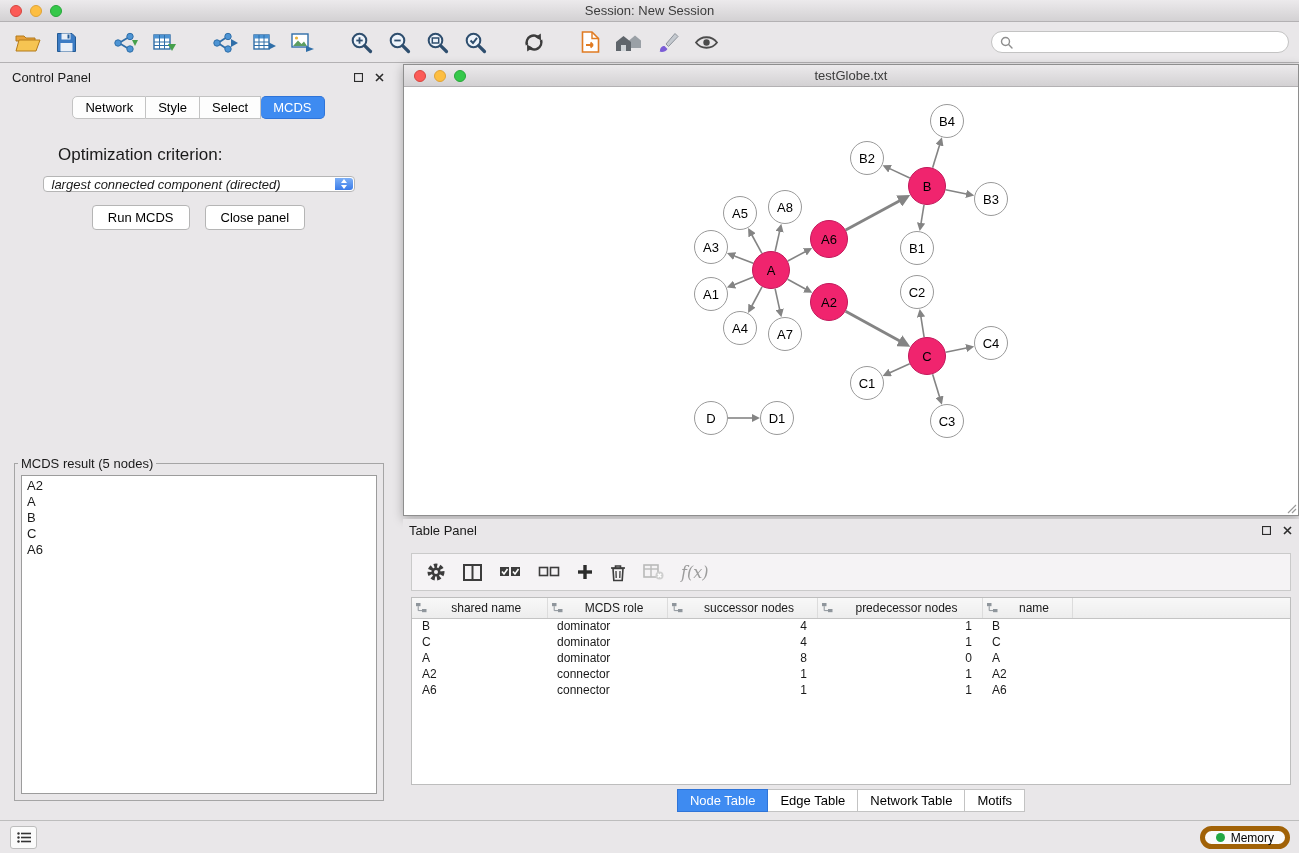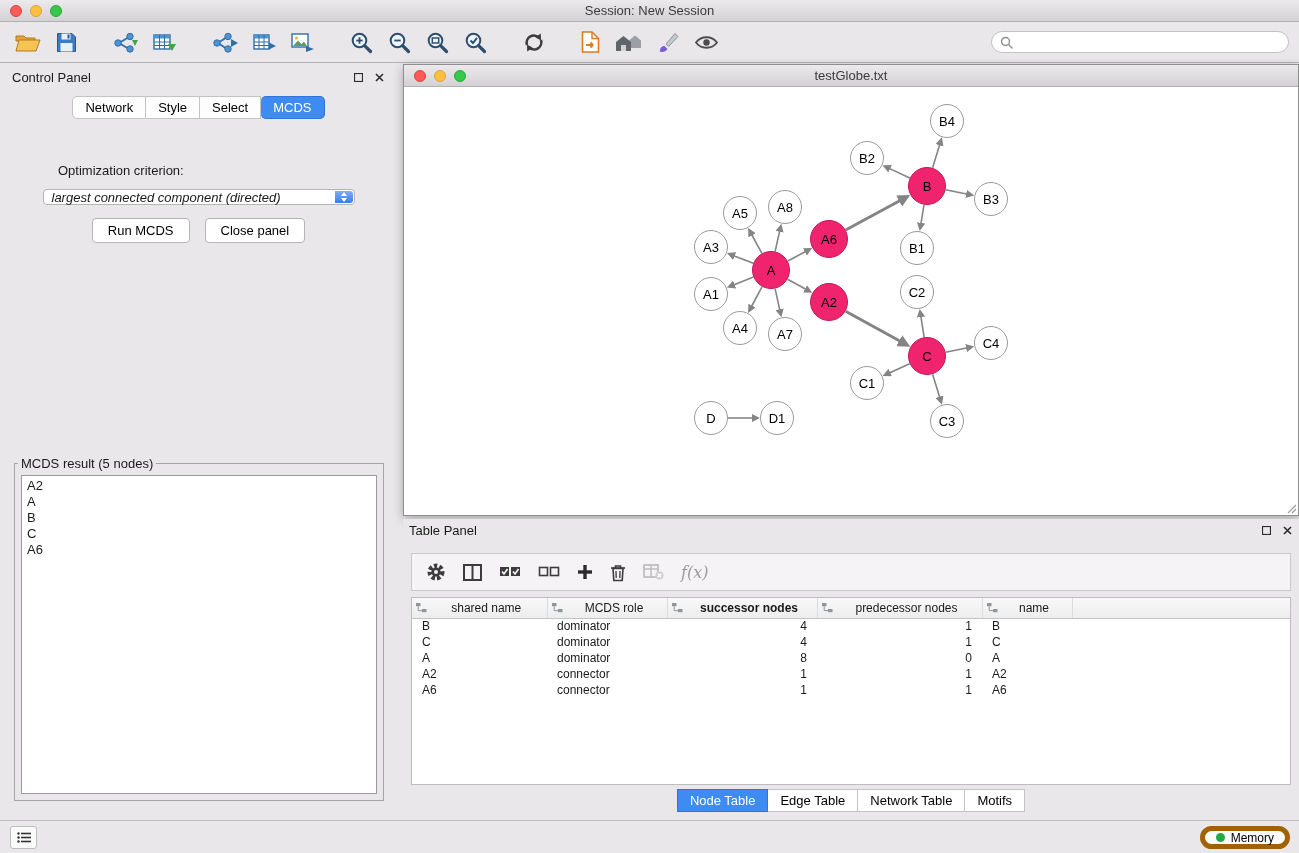--- a/index.html
+++ b/index.html
@@ -35,21 +35,21 @@
   .control-panel{position:absolute;left:6px;top:66px;width:385px;height:741px;background:#e9e7e9;}
   .panel-titlebar{height:22px;display:flex;align-items:center;padding:0 6px;font-size:13px;color:#1a1a1a;gap:33px;}
   .panel-ctrls{margin-left:auto;display:flex;gap:10px;align-items:center;}
   .panel-ctrl-btn{background:none;border:none;cursor:pointer;display:flex;padding:1px;}
   .cp-tabs{display:flex;justify-content:center;margin-top:8px;}
   .cp-tab{font-size:13px;padding:3px 12px;background:#fdfdfd;border:1px solid #c3c3c3;border-left:none;
     color:#000;cursor:pointer;font-family:"Liberation Sans",sans-serif;}
   .cp-tab:first-child{border-left:1px solid #c3c3c3;border-radius:5px 0 0 5px;}
   .cp-tab:last-child{border-radius:0 5px 5px 0;}
   .cp-tab.active{background:var(--accent);border-color:#2f74d8;color:#fff;border-radius:5px;}
-  .opt-label{margin:44px 0 0 52px;font-size:13px;}
+  .opt-label{margin:26px 0 0 52px;font-size:17px;}
   .dropdown{margin:11px auto 0;width:312px;height:16px;background:#fff;border:1px solid #b5b5b5;
     border-radius:4px;position:relative;display:flex;align-items:center;padding-left:8px;
     font-size:13px;cursor:pointer;font-style:italic;}
   .dd-spinner{position:absolute;right:1px;top:1px;bottom:1px;width:18px;border-radius:0 3px 3px 0;
     background:linear-gradient(#7db0f7,#3a7be8);display:flex;flex-direction:column;align-items:center;
     justify-content:center;gap:2px;}
   .tri-up{width:0;height:0;border-left:3.5px solid transparent;border-right:3.5px solid transparent;
     border-bottom:4.5px solid #fff;}
   .tri-down{width:0;height:0;border-left:3.5px solid transparent;border-right:3.5px solid transparent;
     border-top:4.5px solid #fff;}
@@ -458,21 +458,21 @@
             <th style="width: 135px;"><svg class="colicon" width="11" height="10" viewBox="0 0 11 10">
                 <rect x="0" y="0" width="4.5" height="3.2" fill="#8f969c"></rect>
                 <rect x="6" y="6" width="4.5" height="3.2" fill="#8f969c"></rect>
                 <path d="M2.2 3.2 V7.6 H6" stroke="#8f969c" fill="none" stroke-width="1"></path>
               </svg><span class="col-label">shared name</span></th>
             <th style="width: 120px;"><svg class="colicon" width="11" height="10" viewBox="0 0 11 10">
                 <rect x="0" y="0" width="4.5" height="3.2" fill="#8f969c"></rect>
                 <rect x="6" y="6" width="4.5" height="3.2" fill="#8f969c"></rect>
                 <path d="M2.2 3.2 V7.6 H6" stroke="#8f969c" fill="none" stroke-width="1"></path>
               </svg><span class="col-label">MCDS role</span></th>
-            <th style="width: 150px; font-weight: bold;"><svg class="colicon" width="11" height="10" viewBox="0 0 11 10">
+            <th style="width: 150px;"><svg class="colicon" width="11" height="10" viewBox="0 0 11 10">
                 <rect x="0" y="0" width="4.5" height="3.2" fill="#8f969c"></rect>
                 <rect x="6" y="6" width="4.5" height="3.2" fill="#8f969c"></rect>
                 <path d="M2.2 3.2 V7.6 H6" stroke="#8f969c" fill="none" stroke-width="1"></path>
               </svg><span class="col-label">successor nodes</span></th>
             <th style="width: 165px;"><svg class="colicon" width="11" height="10" viewBox="0 0 11 10">
                 <rect x="0" y="0" width="4.5" height="3.2" fill="#8f969c"></rect>
                 <rect x="6" y="6" width="4.5" height="3.2" fill="#8f969c"></rect>
                 <path d="M2.2 3.2 V7.6 H6" stroke="#8f969c" fill="none" stroke-width="1"></path>
               </svg><span class="col-label">predecessor nodes</span></th>
             <th style="width: 90px;"><svg class="colicon" width="11" height="10" viewBox="0 0 11 10">

